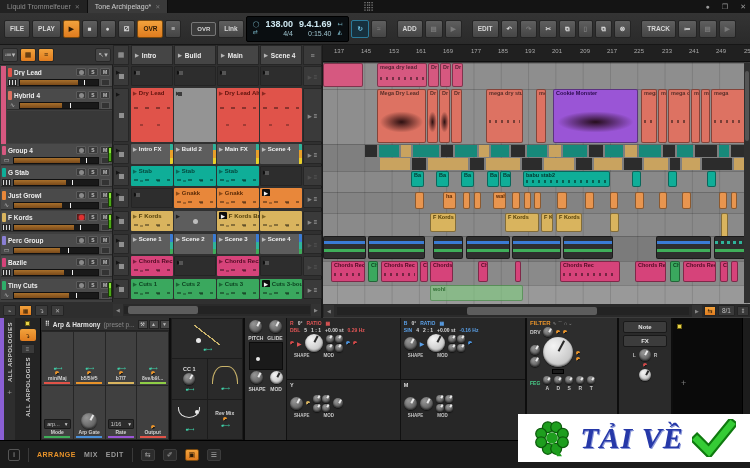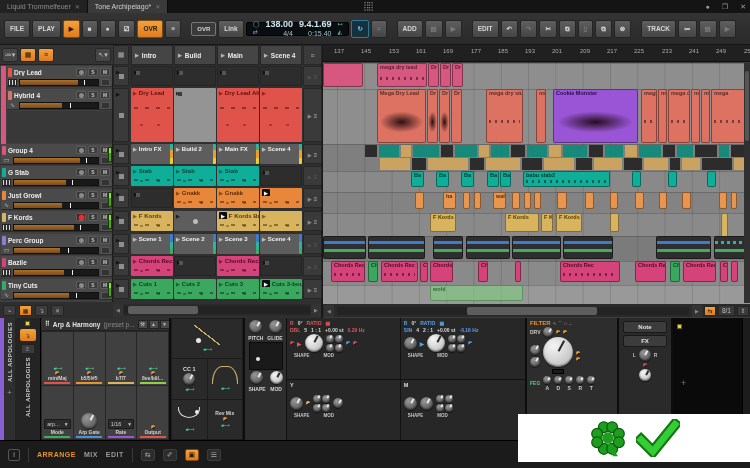--- a/index.html
+++ b/index.html
@@ -16,21 +16,21 @@
 
   
   .transport{position:absolute;left:0;top:13px;width:750px;height:32px;background:linear-gradient(#343434,#2a2a2a);border-bottom:1px solid #161616;display:flex;align-items:center;gap:2px;padding:0 4px;}
   .btn{height:18px;display:inline-flex;align-items:center;justify-content:center;padding:0 5px;background:linear-gradient(#5f5f5f,#454545);border:1px solid #242424;border-radius:2px;color:#d8d8d8;font-size:6.5px;font-weight:bold;white-space:nowrap;}
   .btn.orange{background:linear-gradient(#f2a23c,#e07c1f);color:#2b1a06;border-color:#7a4a10;}
   .btn.dim{color:#7a7a7a;}
   .btn.small{height:14px;font-size:6px;}
   .btn.outline{background:#3a3a3a;border:1px solid #777;}
   .btn.bluebox{background:#17303d;border-color:#2b7a9a;color:#6fc6e8;}
   .gap6{width:6px;}
-  .display{height:14px;background:#0a0e11;border:1px solid #000;border-radius:2px;display:flex;align-items:center;gap:6px;padding:0 6px;color:#cfe9f2;}
+  .display{height:26px;background:#0a0e11;border:1px solid #000;border-radius:2px;display:flex;align-items:center;gap:6px;padding:0 6px;color:#cfe9f2;}
   .dseg{display:flex;flex-direction:column;align-items:flex-end;line-height:1.1;}
   .dbig{font-size:9px;font-weight:bold;}
   .dsmall{font-size:7px;color:#9fc4cf;}
   .dicons{display:flex;flex-direction:column;font-size:6px;color:#6fa8b8;line-height:1.3;}
 
   
   .main{position:absolute;left:0;top:45px;width:750px;height:273px;background:#3c3c3c;overflow:hidden;}
 
   
   .track-panel{position:absolute;left:0;top:0;width:113px;height:273px;background:#3f3f3f;border-right:1px solid #1d1d1d;}
@@ -1363,19 +1363,20 @@
         <circle cx="19" cy="37" r="6.5"></circle>
           <circle cx="29" cy="37" r="6.5"></circle>
         <circle cx="11" cy="19" r="6.5"></circle>
           <circle cx="11" cy="29" r="6.5"></circle>
         <circle cx="37" cy="19" r="6.5"></circle>
           <circle cx="37" cy="29" r="6.5"></circle>
         <circle cx="24" cy="24" r="7" stroke="none"></circle>
         <path d="M26 30 L36 46 L30 46 L24 32 Z" stroke="none"></path>
       </g>
     </svg>
+    <span class="wm-text">TẢI VỀ</span>
     <svg width="44" height="38" viewBox="0 0 52 44">
       <path d="M6 24 L20 38 L46 6" fill="none" stroke="#0f7a0f" stroke-width="13" stroke-linecap="square"></path>
       <path d="M6 24 L20 38 L46 6" fill="none" stroke="#35cc35" stroke-width="8" stroke-linecap="square"></path>
     </svg>
   </div>
 
 </div>
 
 </body></html>

